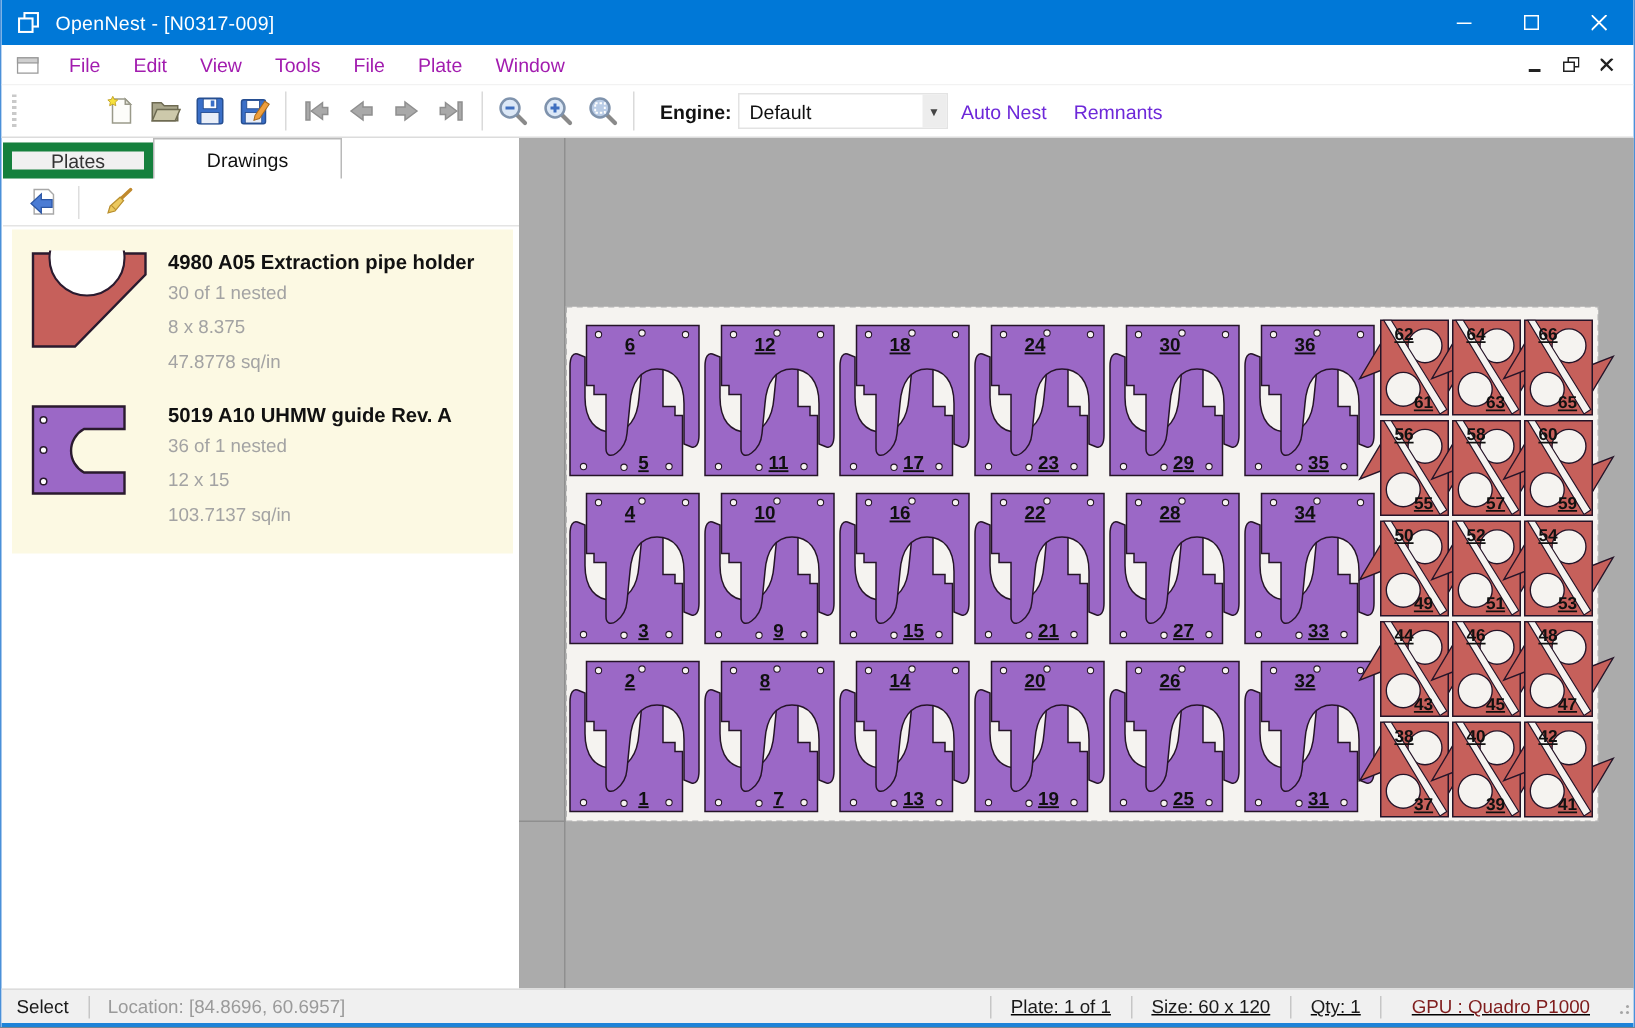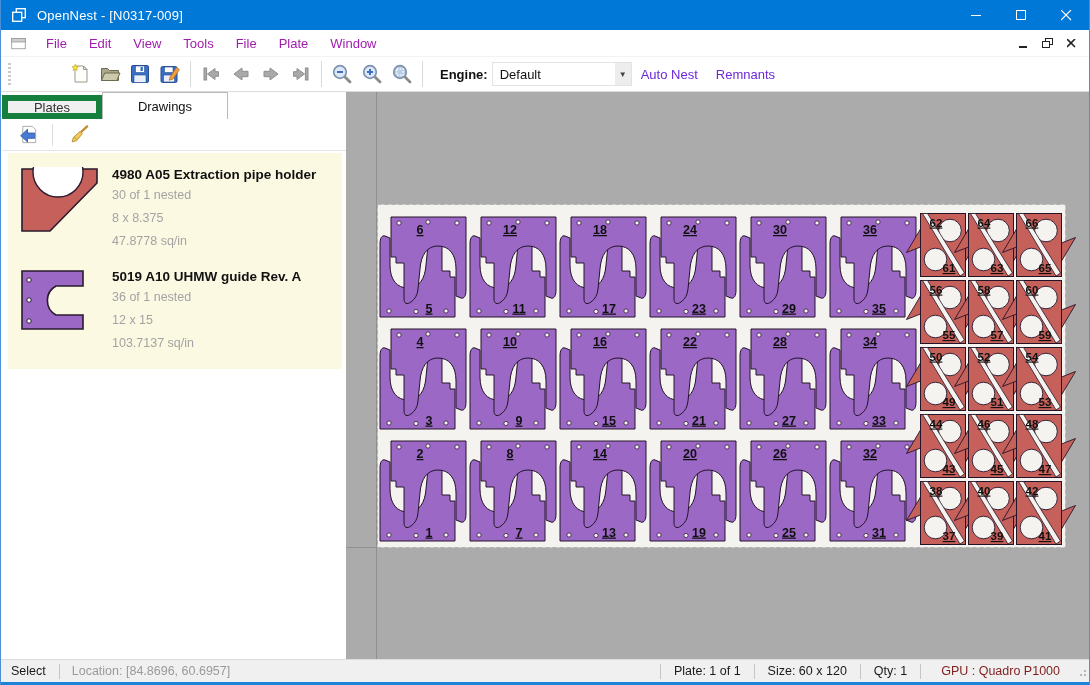--- a/index.html
+++ b/index.html
@@ -53,21 +53,21 @@
   .pmeta{font-size:12.5px;color:#a3a3a3;line-height:20px;margin-top:3px;}
   .canvas{flex:1;height:100%;background:#ababab;position:relative;overflow:hidden;}
   .canvas svg{display:block;}
   .plate-num{font-weight:bold;fill:#101010;text-decoration:underline;}
   
   .statusbar{position:absolute;left:0;top:659px;width:100%;height:23px;background:#f0f0f0;
     border-top:1px solid #dcdcdc;display:flex;align-items:center;font-size:12.5px;}
   .st-sep{width:1px;height:15px;background:#c6c6c6;}
   .st-mode{color:#1a1a1a;padding:0 13px 0 10px;}
   .st-loc{color:#9a9a9a;padding:0 12px;}
-  .st-right{margin-left:auto;display:flex;align-items:center;height:100%;}
+  .st-right{margin-left:auto;display:flex;align-items:center;height:100%;text-decoration:underline;}
   .st-item{padding:0 13px;color:#1a1a1a;border-left:1px solid #c6c6c6;height:15px;display:flex;align-items:center;}
   .st-grip{width:16px;height:100%;position:relative;}
   .st-grip i{position:absolute;width:2px;height:2px;background:#a5a5a5;border-radius:50%;}
   .bottomedge{position:absolute;left:0;top:682px;width:100%;height:3px;background:#1d83d8;}
 </style>
 </head>
 <body>
 
 <div class="window">
 

